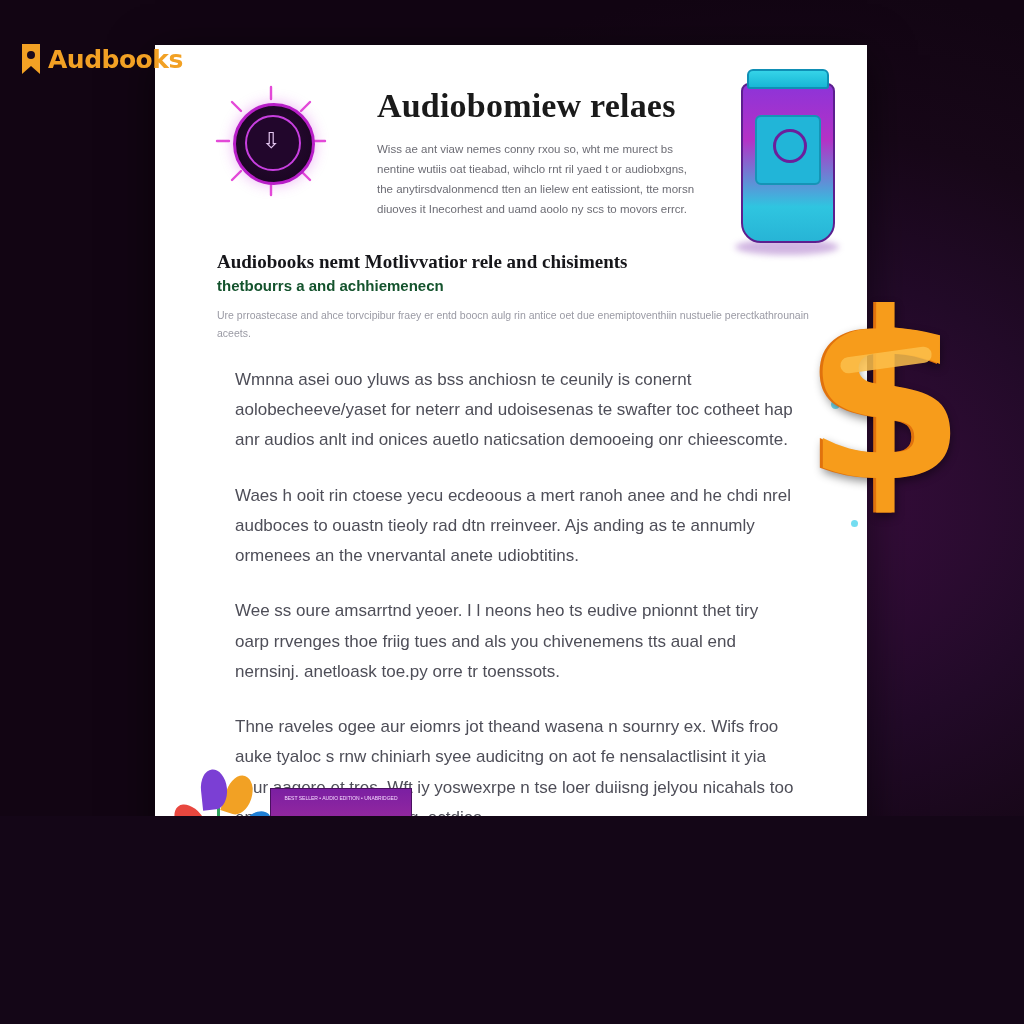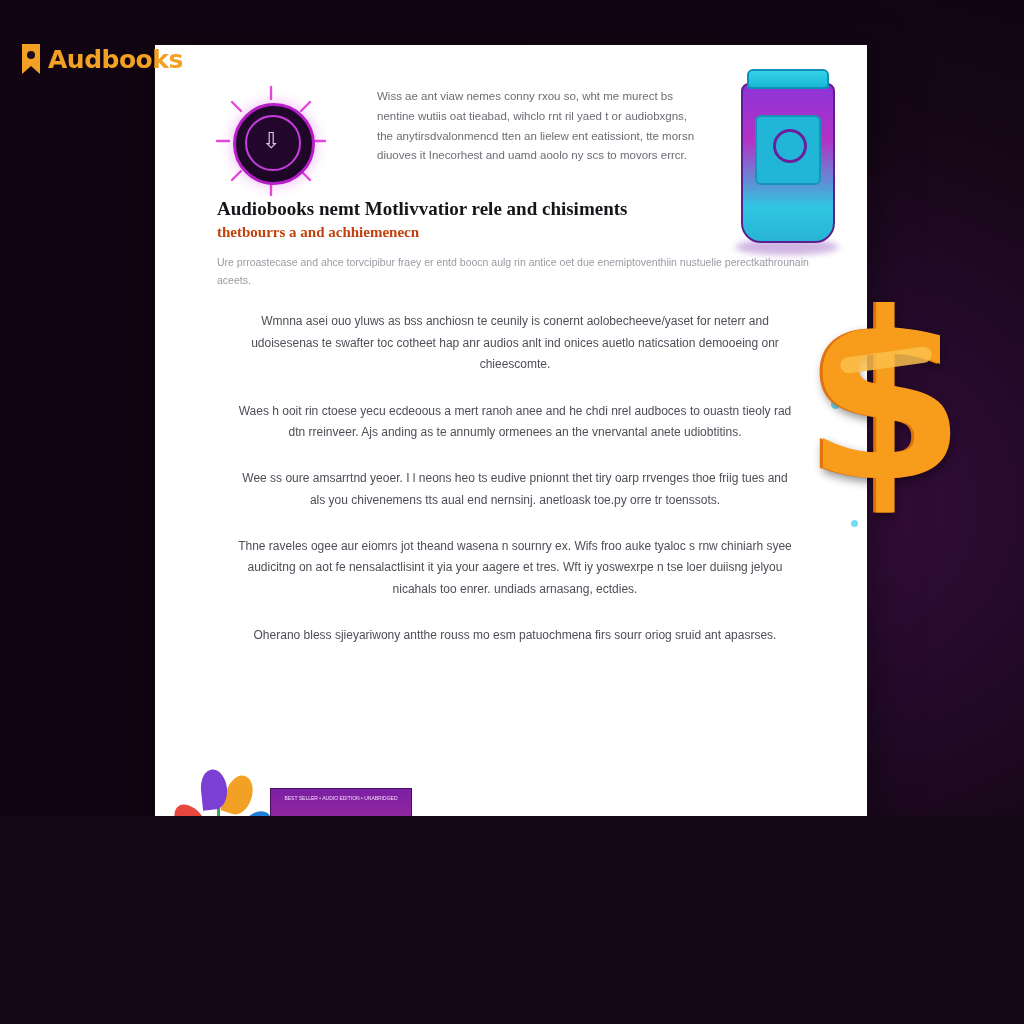--- a/index.html
+++ b/index.html
@@ -188,43 +188,42 @@
   }
   .section-title {
     font-family: "Liberation Serif", serif;
     font-size: 19px;
     font-weight: bold;
     color: #16161a;
     margin: 0;
     line-height: 1.35;
   }
   .section-subtitle {
-    font-family: Liberation Serif, serif;
+    font-family: Liberation Sans, sans-serif;
     font-size: 15px;
     font-weight: bold;
-    color: #c2410c;
+    color: #14532d;
     margin: 2px 0 12px 0;
   }
   .section-lede {
     font-size: 10.5px;
     line-height: 1.75;
     color: #9a9aa4;
     margin: 0 0 4px 0;
   }
 
   
   .body-copy {
     padding: 18px 72px 0 80px;
   }
   .para {
-    font-size: 12px;
+    font-size: 17px;
     line-height: 1.78;
     color: #4e4e58;
     margin: 0 0 25px 0;
-    text-align: center;
   }
   .para.tight { margin-bottom: 24px; }
 
   
   .books {
     position: absolute;
     left: 10px;
     bottom: 0;
     width: 255px;
     height: 210px;
@@ -369,20 +368,21 @@
             <line x1="86" y1="86" x2="95" y2="95"></line>
             <line x1="95" y1="17" x2="86" y2="26"></line>
             <line x1="26" y1="86" x2="17" y2="95"></line>
           </g>
         </svg>
         <span class="dial-ring"></span>
         <span class="dial-inner"></span>
         <span class="dial-arrow">⇩</span>
       </div>
 
+      <h1 class="hero-title">Audiobomiew relaes</h1>
       <p class="hero-sub">Wiss ae ant viaw nemes conny rxou so, wht me murect bs nentine wutiis oat tieabad, wihclo rnt ril yaed t or audiobxgns, the anytirsdvalonmencd tten an lielew ent eatissiont, tte morsn diuoves it Inecorhest and uamd aoolo ny scs to movors errcr.</p>
 
       <div class="tube">
         <span class="tube-shadow"></span>
         <span class="tube-body"></span>
         <span class="tube-label"></span>
         <span class="tube-glyph"></span>
         <span class="tube-cap"></span>
       </div>
     </div>

